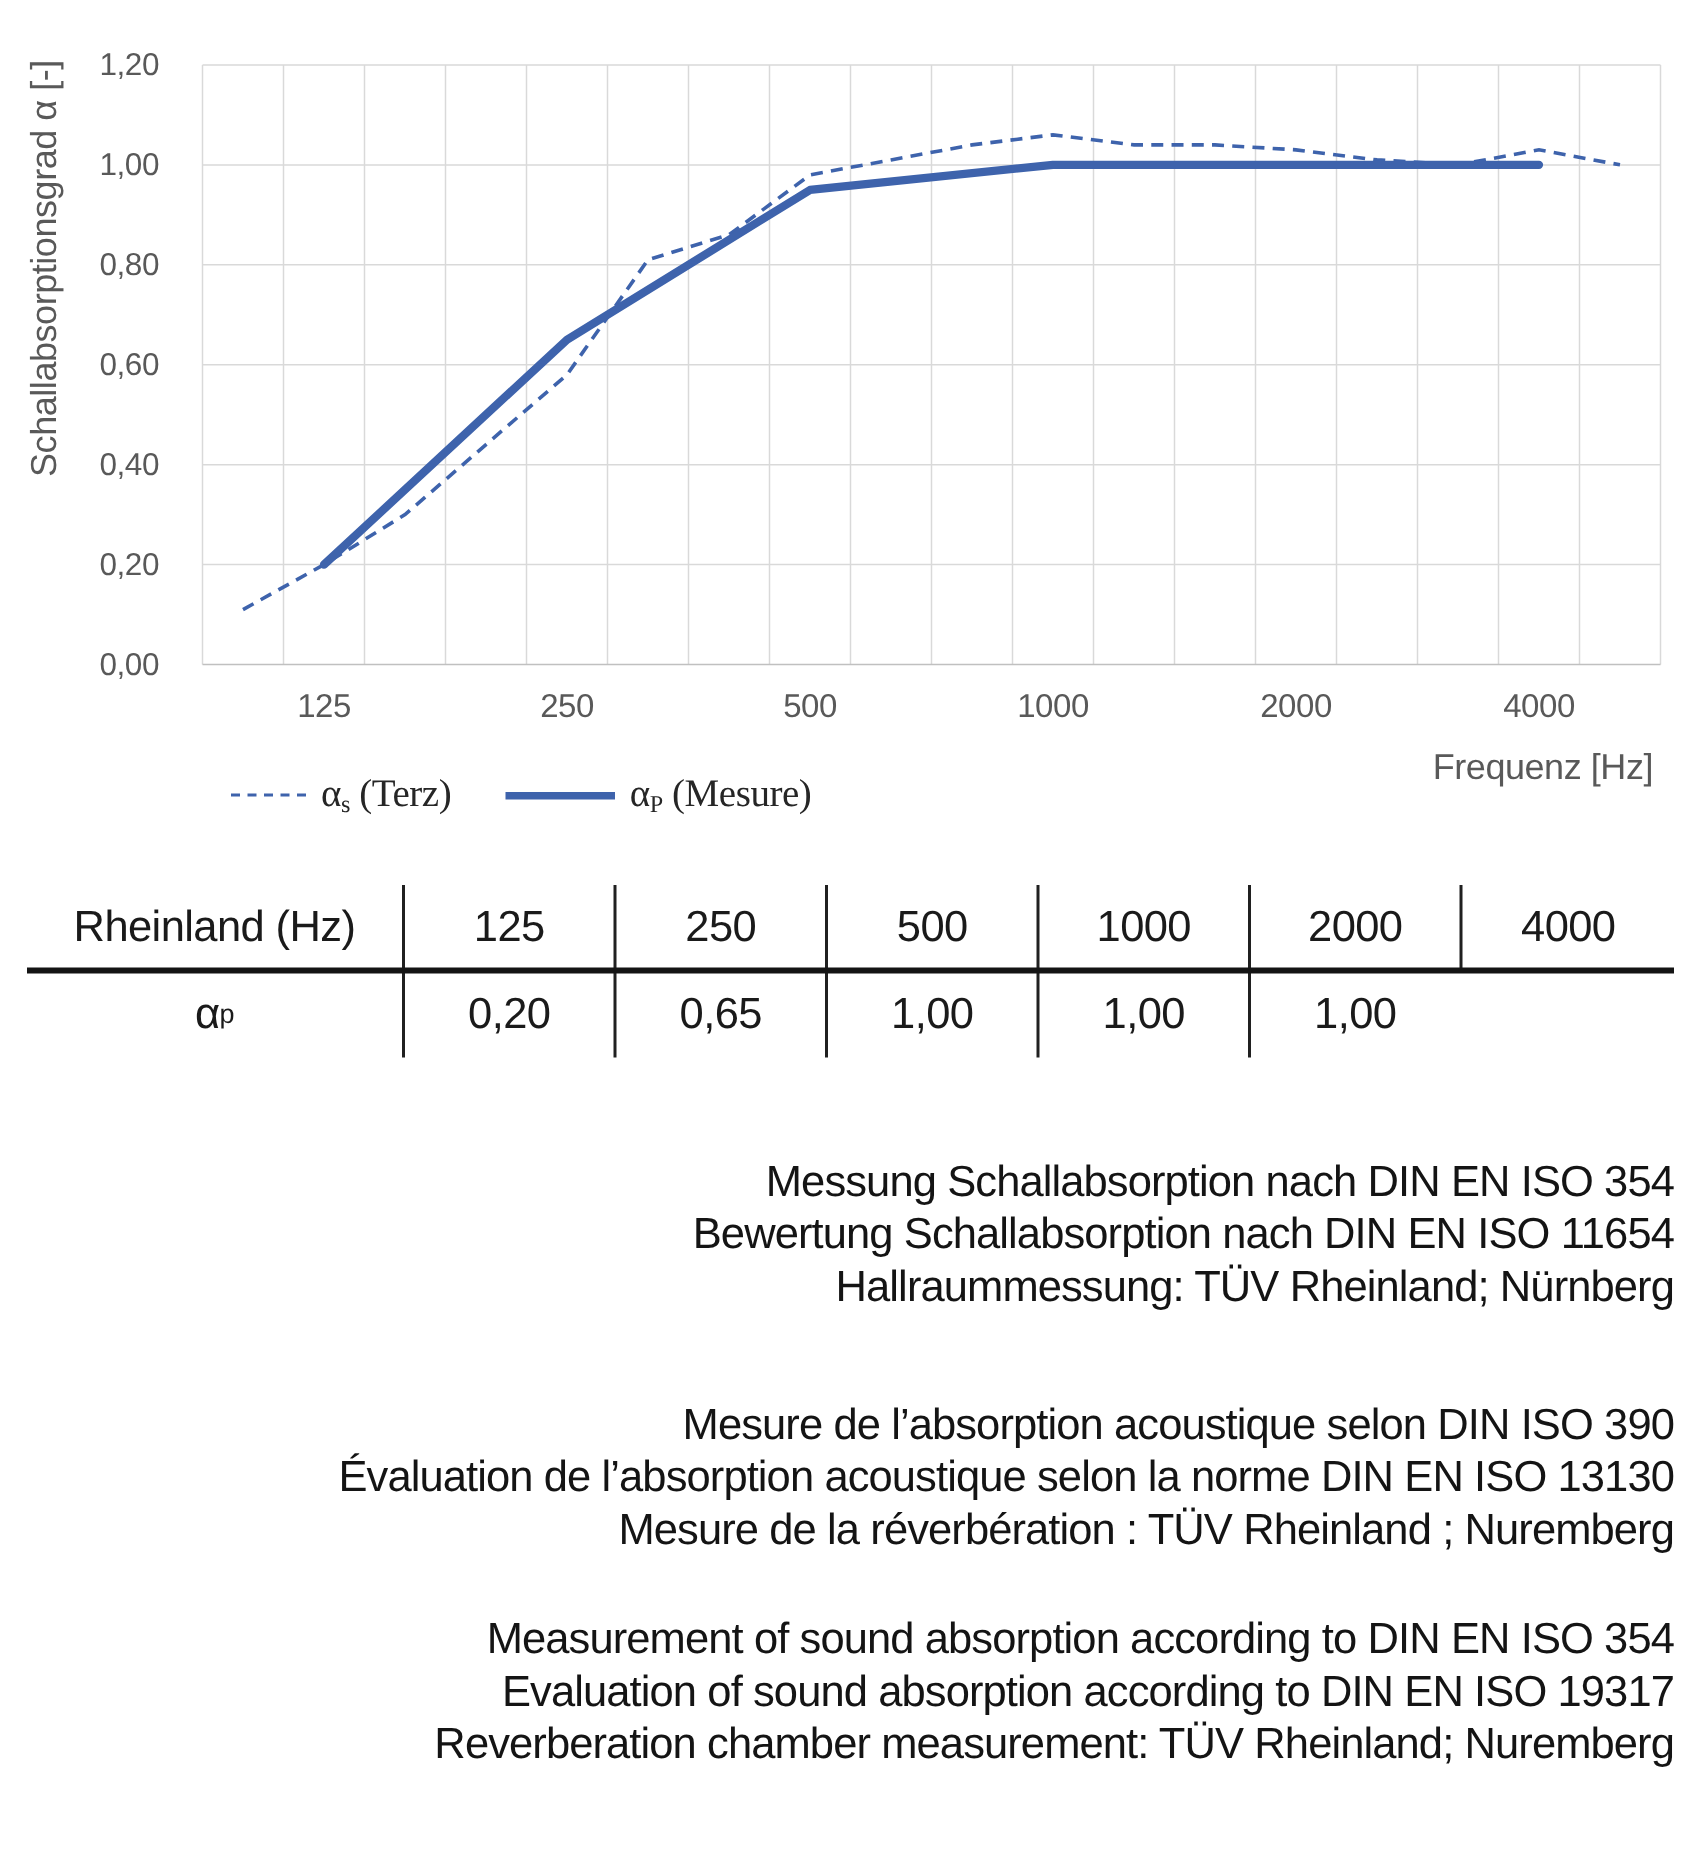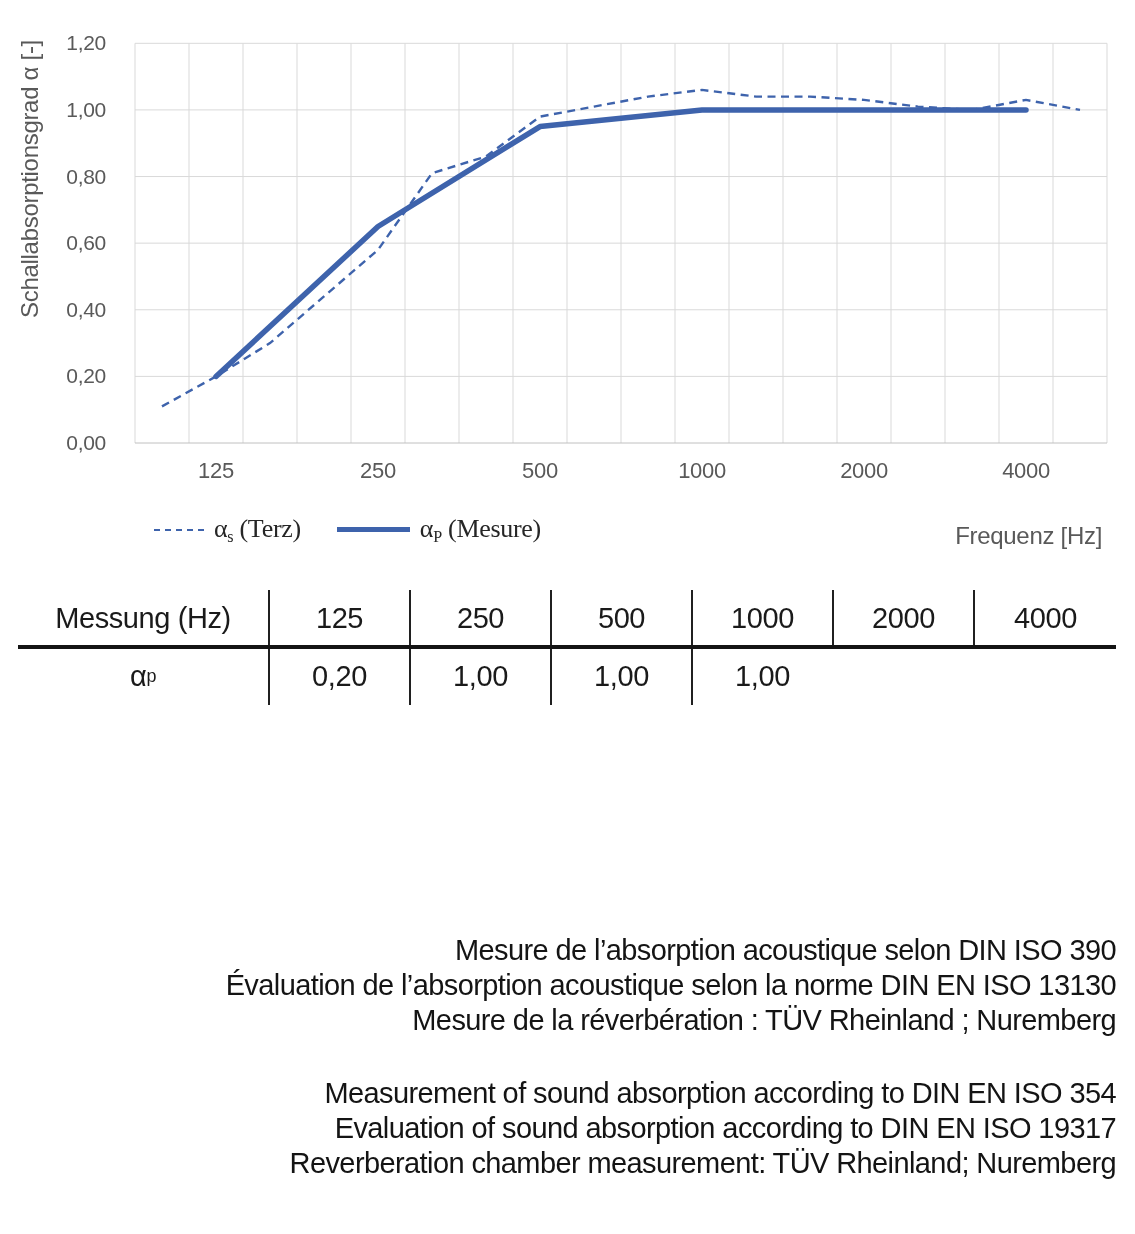--- a/index.html
+++ b/index.html
@@ -4,21 +4,21 @@
 <style>
   html,body{margin:0;padding:0;background:#fff;}
   #page{position:relative;width:1135px;height:1234px;background:#fff;overflow:hidden;
         font-family:"Liberation Sans", sans-serif;color:#1a1a1a;}
 
   
   #chart-wrap{position:absolute;left:0;top:0;width:1135px;height:560px;}
   #chart-svg{position:absolute;left:0;top:0;}
   .y-axis-title{position:absolute;left:-140px;top:165px;width:340px;text-align:center;
       transform:rotate(-90deg);font-size:24px;color:#595959;letter-spacing:-0.3px;}
-  .x-axis-title{position:absolute;right:33px;top:522px;font-size:24px;color:#595959;
+  .x-axis-title{position:absolute;right:33px;top:498px;font-size:24px;color:#595959;
       letter-spacing:-0.3px;}
   .legend{position:absolute;left:154px;top:514px;display:flex;align-items:flex-end;gap:36px;font-family:Liberation Serif, serif;}
   .legend-item{display:flex;align-items:center;font-size:26px;color:#262626;letter-spacing:-0.3px;}
   .legend-sample{display:inline-block;height:0;margin-right:10px;}
   .sample-dashed{width:50px;border-top:2.5px dashed #3E63AC;}
   .sample-solid{width:73px;border-top:5.5px solid #3E63AC;}
   .sub{font-size:0.62em;vertical-align:-0.28em;}
 
   
   .freq-table{position:absolute;left:18px;top:590px;width:1098px;height:115px;
@@ -98,38 +98,44 @@
         <span><span>α</span><span class="sub">s</span><span> (Terz)</span></span>
       </div>
       <div class="legend-item">
         <span class="legend-sample sample-solid"></span>
         <span><span>α</span><span class="sub">P</span><span> (Mesure)</span></span>
       </div>
     </div>
   </div>
 
   <div class="freq-table">
-    <div class="cell">Messung (Hz)</div>
+    <div class="cell">Rheinland (Hz)</div>
     <div class="cell vline">125</div>
     <div class="cell vline">250</div>
     <div class="cell vline">500</div>
     <div class="cell vline">1000</div>
     <div class="cell vline">2000</div>
     <div class="cell vline">4000</div>
     <div class="cell">
         <span>α</span>
         <span class="sub">p</span>
       </div>
     <div class="cell vline">0,20</div>
+    <div class="cell vline">0,65</div>
     <div class="cell vline">1,00</div>
     <div class="cell vline">1,00</div>
     <div class="cell vline">1,00</div>
   </div>
   <div class="table-rule"></div>
 
+  <div class="notes notes-german">
+    <div>Messung Schallabsorption nach DIN EN ISO 354</div>
+    <div>Bewertung Schallabsorption nach DIN EN ISO 11654</div>
+    <div>Hallraummessung: TÜV Rheinland; Nürnberg</div>
+  </div>
   <div class="notes notes-french">
     <div>Mesure de l’absorption acoustique selon DIN ISO 390</div>
     <div>Évaluation de l’absorption acoustique selon la norme DIN EN ISO 13130</div>
     <div>Mesure de la réverbération : TÜV Rheinland ; Nuremberg</div>
   </div>
   <div class="notes notes-english">
     <div>Measurement of sound absorption according to DIN EN ISO 354</div>
     <div>Evaluation of sound absorption according to DIN EN ISO 19317</div>
     <div>Reverberation chamber measurement: TÜV Rheinland; Nuremberg</div>
   </div>

